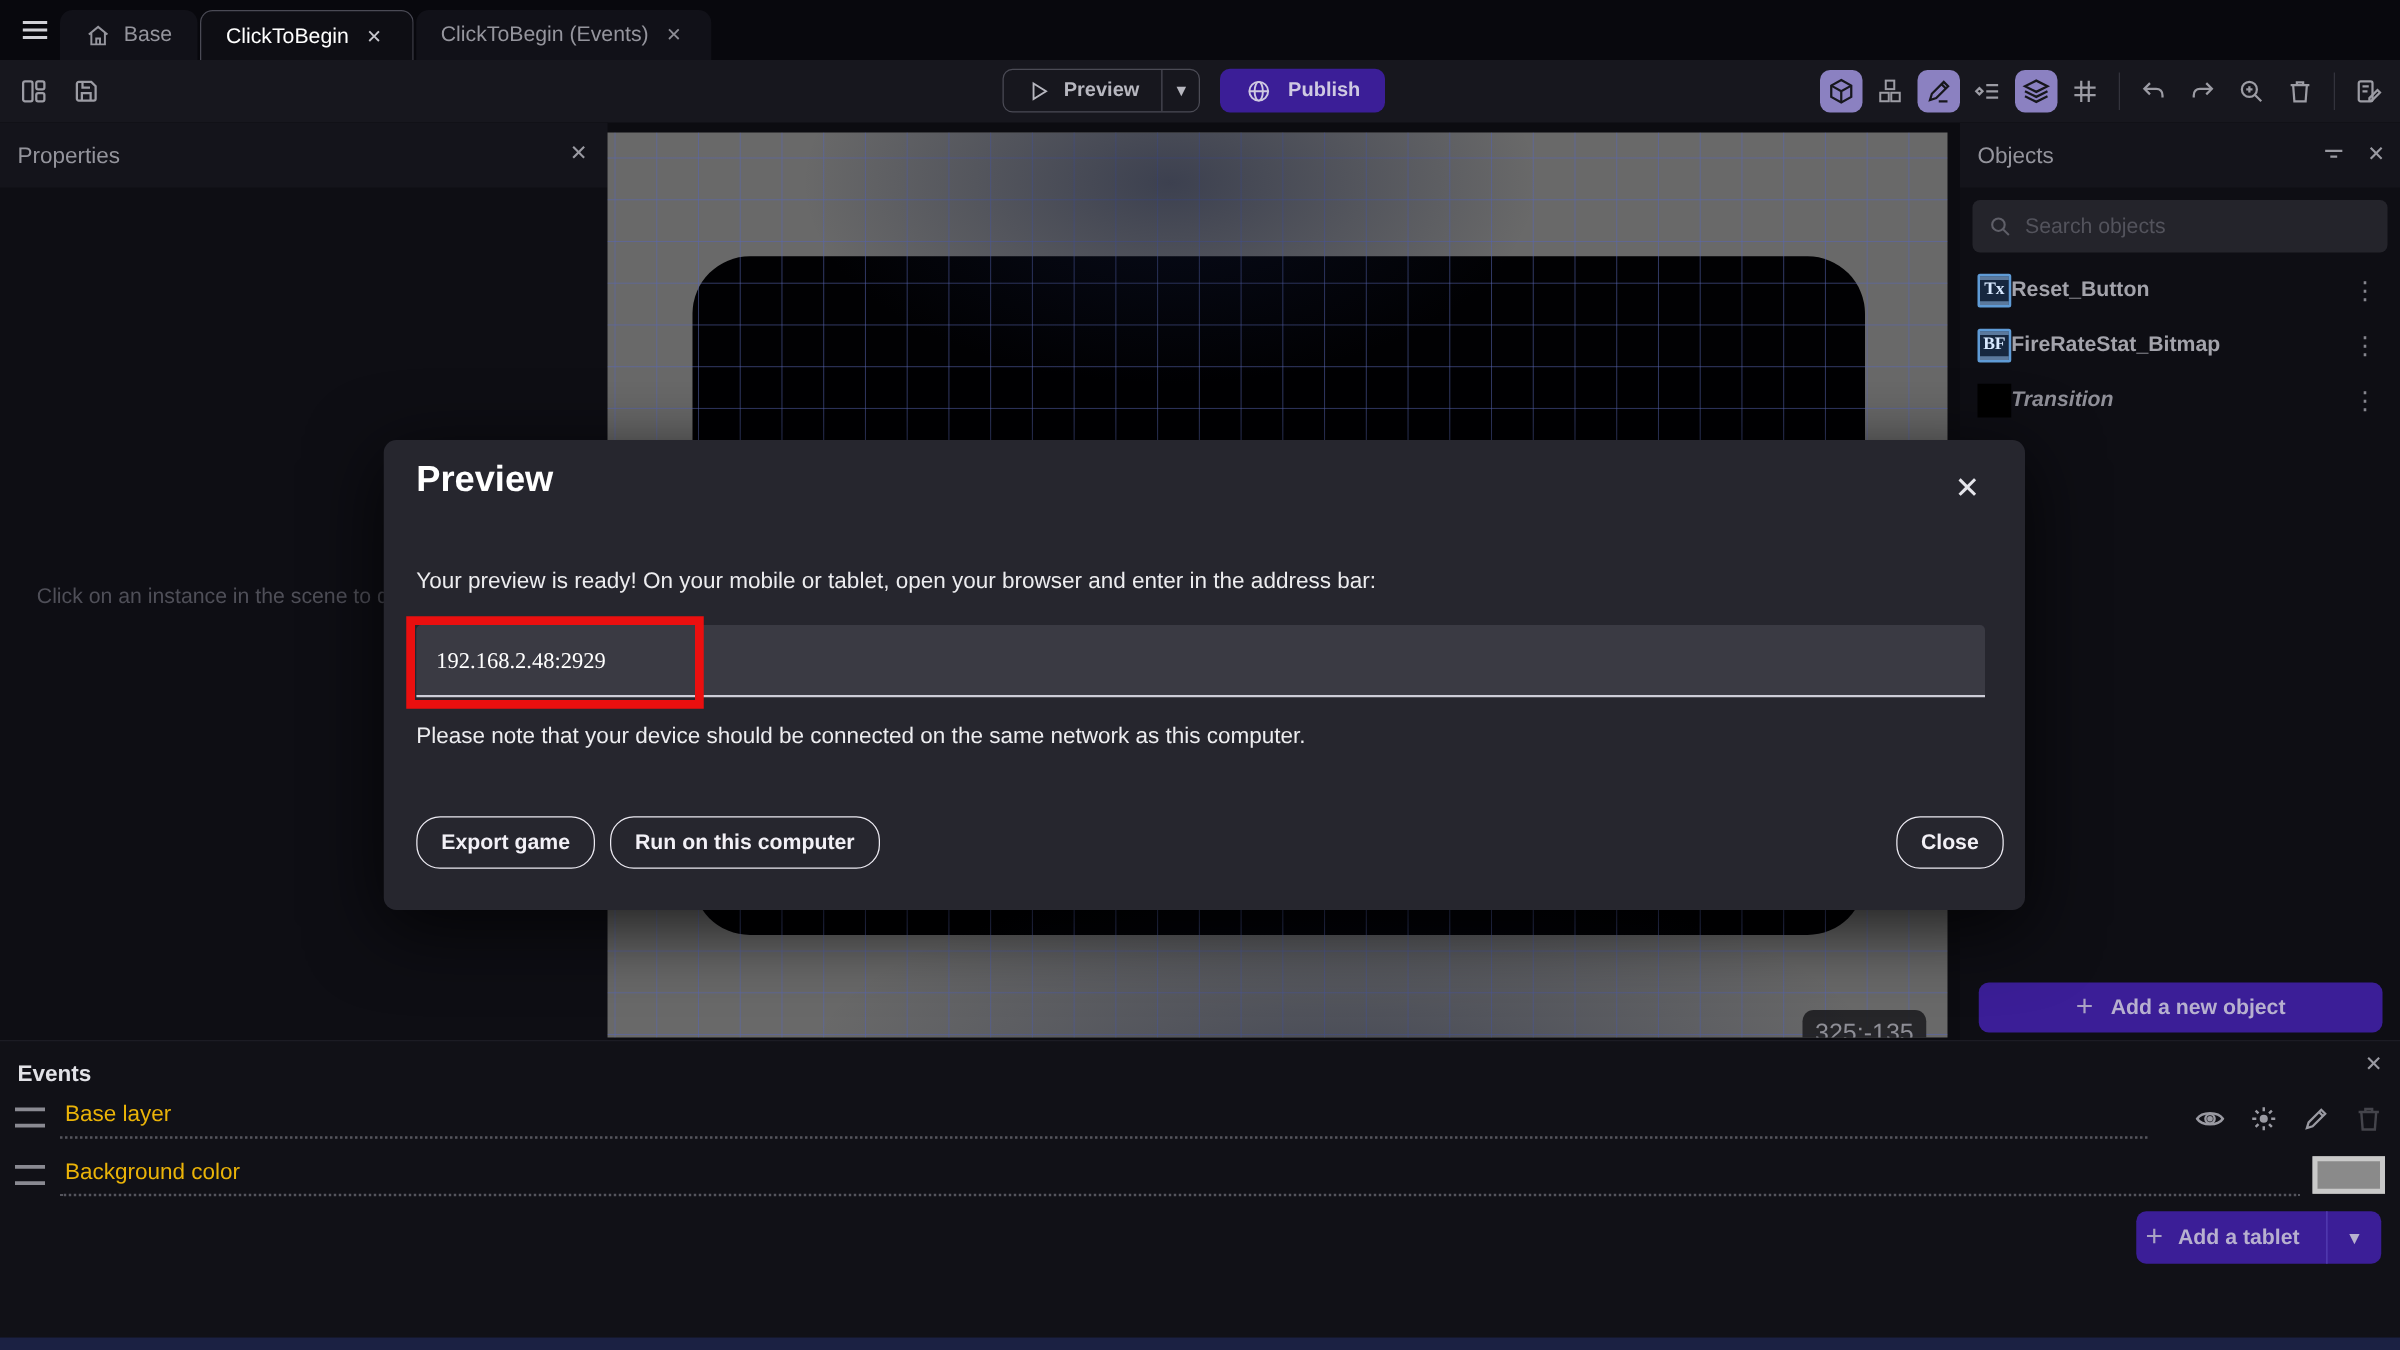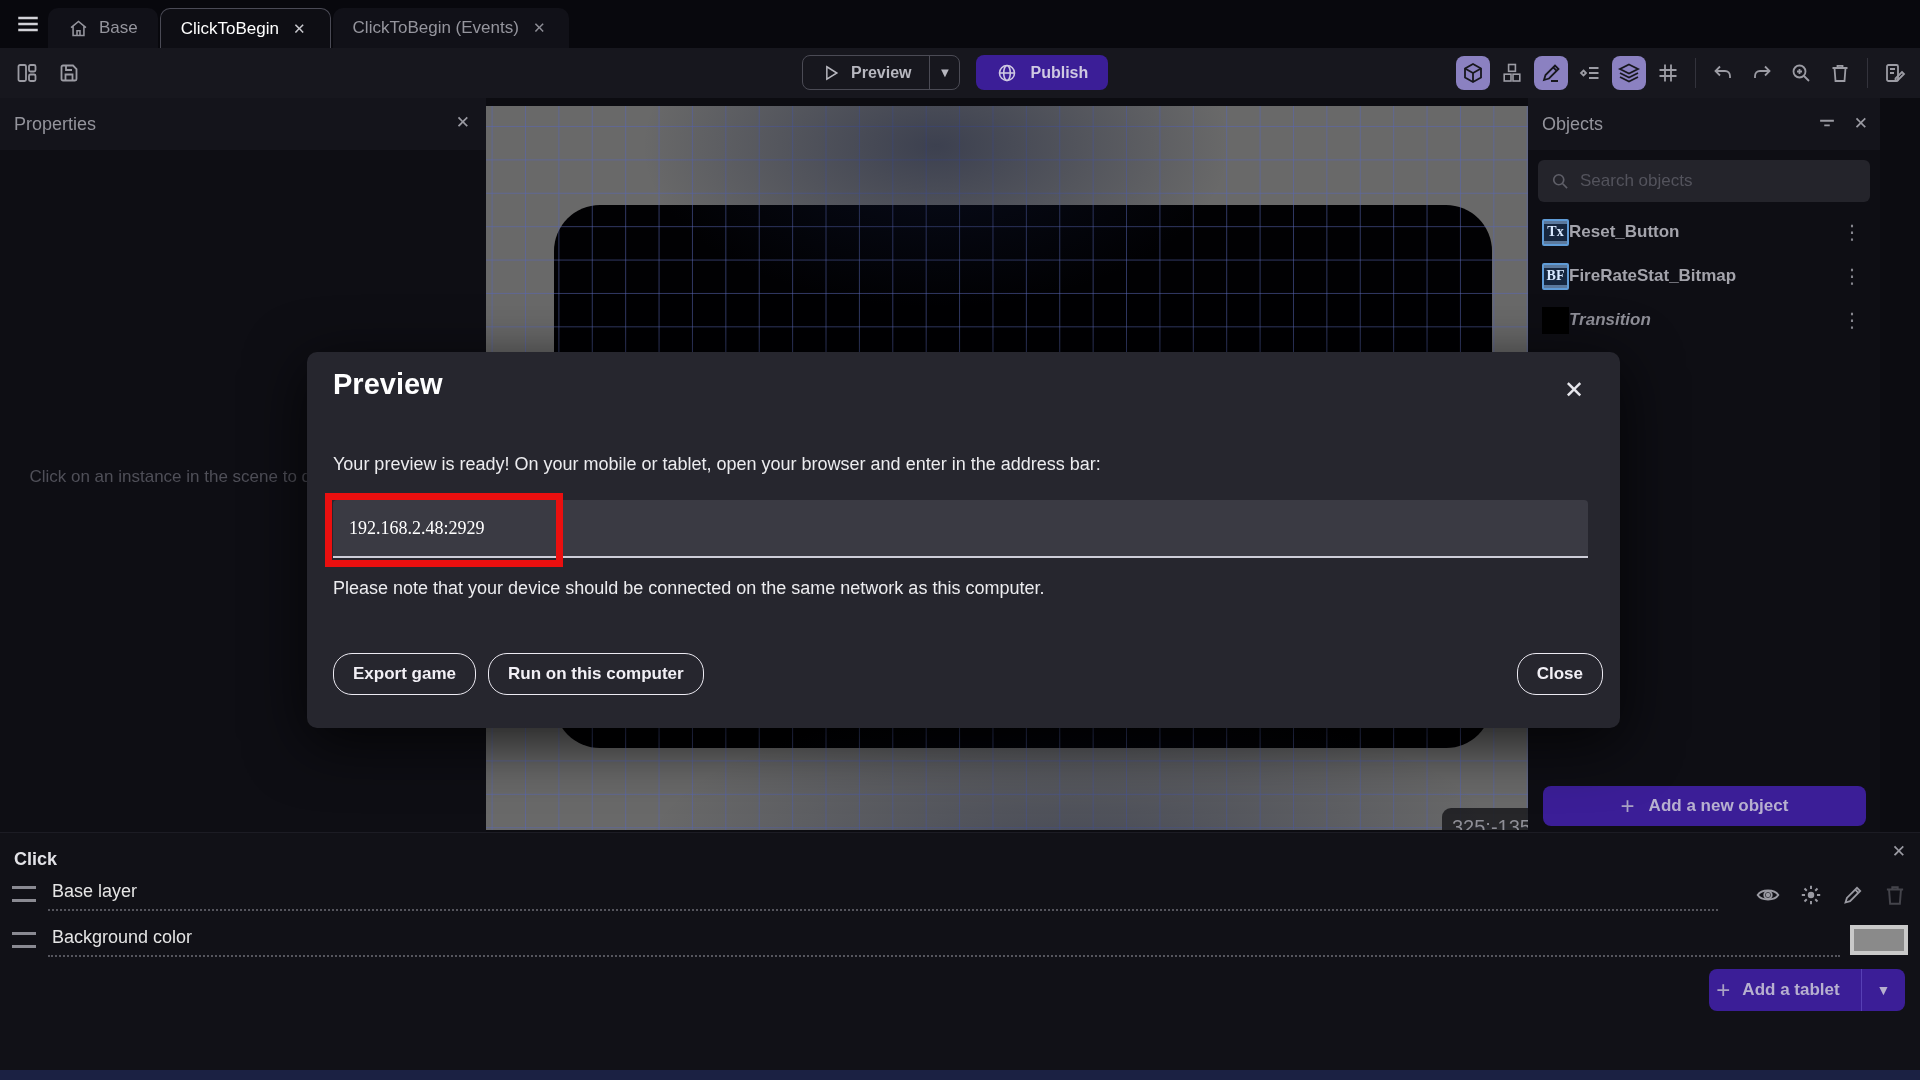--- a/index.html
+++ b/index.html
@@ -56,21 +56,21 @@
     background-size:33.4px 33.4px; background-position:39px 20px; }
   .vignette { position:absolute; inset:0; pointer-events:none;
     background:
       radial-gradient(420px 230px at 450px 40px, rgba(16,24,54,0.50), transparent 70%),
       radial-gradient(620px 230px at 55% 104%, rgba(16,24,54,0.40), transparent 70%); }
   .coords-badge { position:absolute; left:956px; top:676px; min-width:94px; height:38px;
     background:rgba(28,28,32,0.88); border-radius:9px; color:#8e8e96; font-size:20px;
     display:flex; align-items:center; justify-content:center; padding:0 10px;margin-top:26px; }
 
   
-  .objects { position:absolute; left:1528px; top:98px; width:352px; height:734px; background:#0e0e14; }
+  .objects { position:absolute; left:1568px; top:98px; width:352px; height:734px; background:#0e0e14; }
   .obj-header-icons { position:absolute; right:12px; top:14px; display:flex; gap:16px; align-items:center; color:#9a9aa2; }
   .search-box { position:absolute; left:10px; top:62px; right:10px; height:42px; background:#24242b;
     border-radius:6px; display:flex; align-items:center; padding:0 12px; gap:10px; }
   .search-box input { flex:1; background:transparent; border:none; outline:none; color:#c5c5cc; font-size:17px; }
   .search-box input::placeholder { color:#53535c; }
   .obj-list { position:absolute; left:0; top:112px; right:0; }
   .obj-item { height:44px; display:flex; align-items:center; padding:0 14px; cursor:pointer; }
   .obj-icon { width:27px; height:27px; flex:0 0 27px; display:flex; align-items:center; justify-content:center; }
   .obj-icon.texty { background:#16273f; border:2px solid #5f9bd6; color:#d8e9ff; font-weight:bold;
     font-family:"Liberation Serif", serif; font-size:14px; border-radius:2px;
@@ -86,21 +86,21 @@
 
   
   .layers { position:absolute; left:0; top:832px; width:1920px; height:248px; background:#111117;
     border-top:1px solid #1c1c24; }
   .layers-title { position:absolute; left:14px; top:16px; color:#e2e2e7; font-size:18px; font-weight:bold; }
   .layers-close { position:absolute; right:14px; top:8px; color:#9a9aa2; font-size:17px; cursor:pointer; }
   .layer-row { position:absolute; left:12px; right:12px; height:36px; }
   .row-base { top:44px; } .row-bg { top:90px; }
   .drag-handle { position:absolute; left:0; top:9px; width:24px; height:16px; cursor:grab;
     border-top:3px solid #8a8a92; border-bottom:3px solid #8a8a92; }
-  .layer-label { position:absolute; left:40px; top:4px; font-size:18px; color:#e5e5e5; }
+  .layer-label { position:absolute; left:40px; top:4px; font-size:18px; color:#eab308; }
   .layer-line { position:absolute; left:36px; top:32px; border-bottom:2px dotted #55555d; }
   .row-base .layer-line { right:190px; } .row-bg .layer-line { right:68px; }
   .layer-icons { position:absolute; right:0; top:0; display:flex; gap:17px; align-items:center; height:36px; }
   .licon { color:#9a9aa2; cursor:pointer; display:flex; }
   .licon.dim { color:#44444b; }
   .color-swatch { position:absolute; right:0; top:2px; width:58px; height:30px; background:#8a8a8a;
     border:4px solid #c9c9c9; cursor:pointer; }
   .add-layer-btn { right:15px; top:136px; width:196px; height:42px; padding:0; }
   .add-layer-main { flex:1; display:flex; align-items:center; justify-content:center; gap:12px; height:100%; }
   .add-layer-caret { width:44px; height:100%; border-left:1px solid #5740b5; display:flex;
@@ -358,21 +358,21 @@
         <span class="obj-dots">⋮</span>
       </div>
     </div>
     <div class="purple-btn add-object-btn">
       <span class="plus-glyph">+</span>
       <span>Add a new object</span>
     </div>
   </div>
 
   <div class="layers">
-    <div class="layers-title">Click</div>
+    <div class="layers-title">Events</div>
     <div class="layers-close">✕</div>
 
     <div class="layer-row row-base">
       <span class="drag-handle"></span>
       <span class="layer-label">Base layer</span>
       <span class="layer-line"></span>
       <span class="layer-icons">
         <span class="licon">
           <svg width="26" height="26" viewBox="0 0 24 24" fill="none" stroke="currentColor" stroke-width="1.8">
               <path d="M2.5 12C6 6.5 18 6.5 21.5 12 18 17.5 6 17.5 2.5 12Z"></path>

